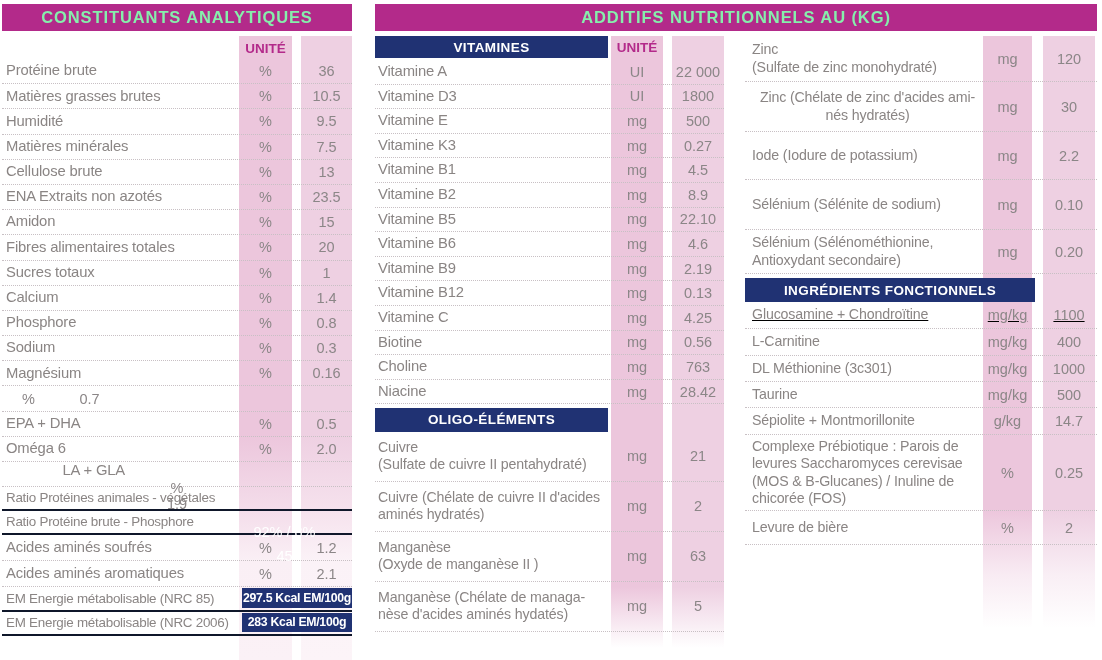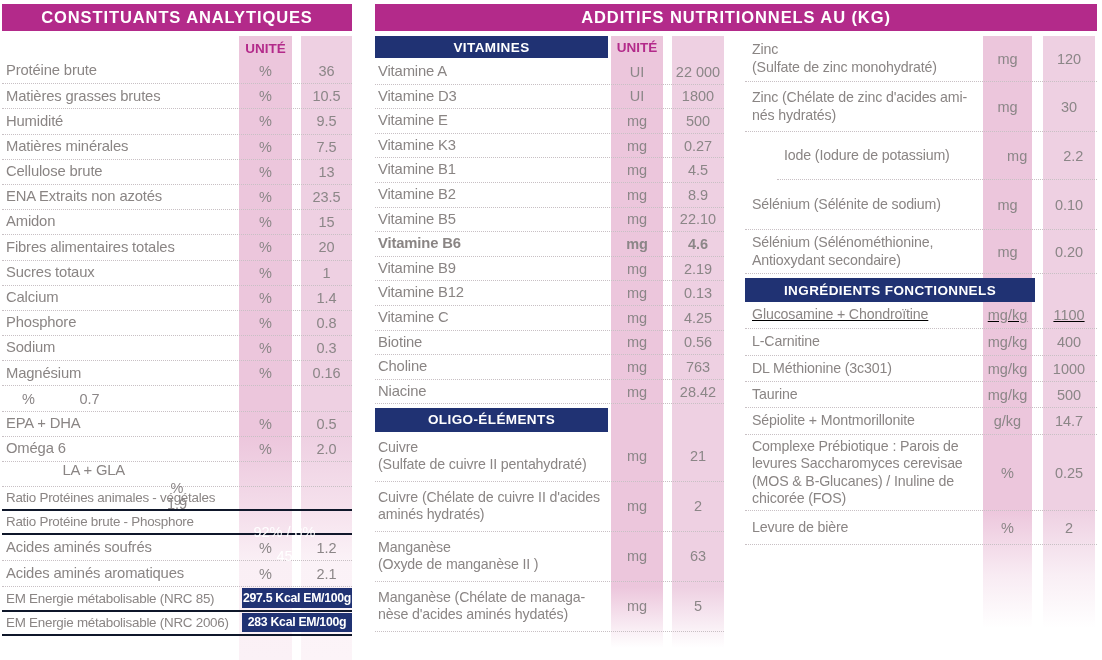--- a/index.html
+++ b/index.html
@@ -1,20 +1,20 @@
 <!DOCTYPE html>
 <html><head>
 <meta charset="utf-8">
 <style>
   html,body{margin:0;padding:0;background:#fff;}
   #stage{position:relative;width:1102px;height:660px;background:#fff;overflow:hidden;
          font-family:"Liberation Sans","DejaVu Sans",sans-serif;}
 
   
-  .bar-magenta{position:absolute;background:#b32a8a;color:#ffffff;display:flex;
+  .bar-magenta{position:absolute;background:#b32a8a;color:#86efac;display:flex;
                align-items:center;justify-content:center;font-weight:700;
                font-size:16.5px;letter-spacing:.9px;z-index:2;}
   .bar-navy{background:#203273;color:#fff;display:flex;align-items:center;
             justify-content:center;font-weight:700;font-size:13.5px;
             letter-spacing:.4px;z-index:2;position:relative;}
   .strip{position:absolute;z-index:0;}
   .unite-label{position:absolute;z-index:2;color:#b32a8a;font-weight:700;
                font-size:13.5px;display:flex;align-items:center;justify-content:center;}
 
   .rows{position:absolute;left:0;right:0;z-index:1;}
@@ -266,21 +266,21 @@
           <div class="cell unit">mg</div>
           <div class="cell gap"></div>
           <div class="cell value">8.9</div>
         </div>
         <div class="row normal t-mid" style="height: 24.6px;">
           <div class="cell label">Vitamine B5</div>
           <div class="cell unit">mg</div>
           <div class="cell gap"></div>
           <div class="cell value">22.10</div>
         </div>
-        <div class="row normal t-mid" style="height: 24.6px; font-weight: bold;">
+        <div class="row normal t-mid" style="height: 24.6px;">
           <div class="cell label">Vitamine B6</div>
           <div class="cell unit">mg</div>
           <div class="cell gap"></div>
           <div class="cell value">4.6</div>
         </div>
         <div class="row normal t-mid" style="height: 24.6px;">
           <div class="cell label">Vitamine B9</div>
           <div class="cell unit">mg</div>
           <div class="cell gap"></div>
           <div class="cell value">2.19</div>
@@ -351,28 +351,28 @@
     <div class="strip s-unit"></div>
     <div class="strip s-val"></div>
     <div class="rows" id="right-rows">
         <div class="row normal t-right multi" style="height: 46px;">
           <div class="cell label">Zinc
 (Sulfate de zinc monohydraté)</div>
           <div class="cell unit">mg</div>
           <div class="cell gap"></div>
           <div class="cell value">120</div>
         </div>
-        <div class="row normal t-right multi" style="height: 50px;">
+        <div class="row normal t-right multi" style="height: 50px; text-align: center;">
           <div class="cell label">Zinc (Chélate de zinc d'acides ami-
 nés hydratés)</div>
           <div class="cell unit">mg</div>
           <div class="cell gap"></div>
           <div class="cell value">30</div>
         </div>
-        <div class="row normal t-right multi" style="height: 48px; margin-left: 32px;">
+        <div class="row normal t-right multi" style="height: 48px;">
           <div class="cell label">Iode (Iodure de potassium)</div>
           <div class="cell unit">mg</div>
           <div class="cell gap"></div>
           <div class="cell value">2.2</div>
         </div>
         <div class="row normal t-right multi" style="height: 50px;">
           <div class="cell label">Sélénium (Sélénite de sodium)</div>
           <div class="cell unit">mg</div>
           <div class="cell gap"></div>
           <div class="cell value">0.10</div>

